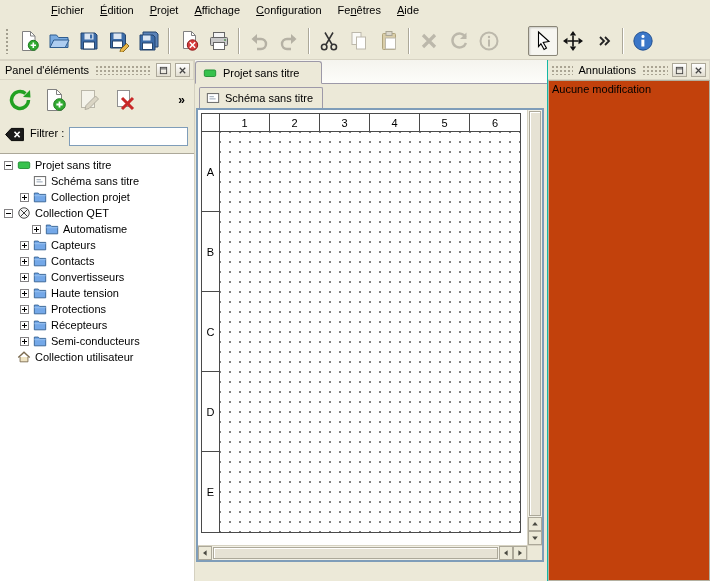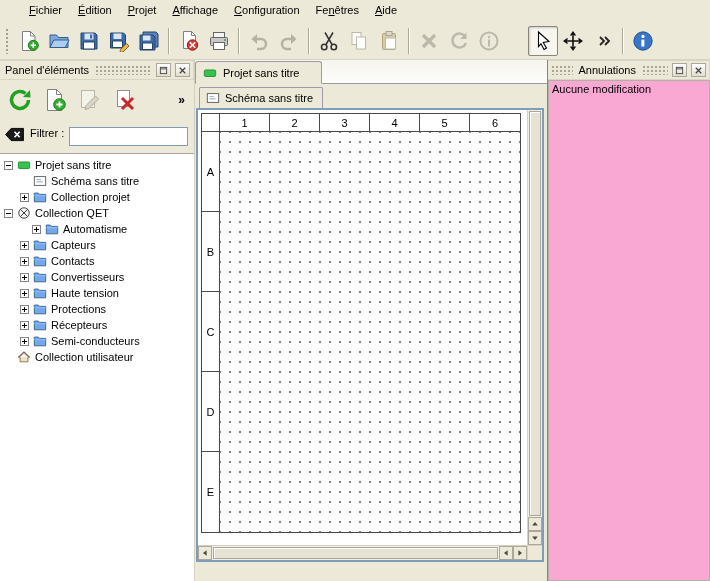--- a/index.html
+++ b/index.html
@@ -1,21 +1,21 @@
 <!DOCTYPE html>
 <html><head>
 <meta charset="utf-8">
 <style>
   *{box-sizing:border-box;}
   html,body{margin:0;padding:0;}
   body{width:710px;height:581px;background:#ece9d8;font-family:"Liberation Sans",sans-serif;font-size:11px;color:#000;overflow:hidden;}
   .app{width:710px;height:581px;display:flex;flex-direction:column;}
 
   
-  .menubar{height:22px;display:flex;align-items:stretch;padding-left:21px;background:#ece9d8;}
+  .menubar{height:22px;display:flex;align-items:stretch;padding-left:11px;background:#ece9d8;margin-left:32px;}
   .menu-item{padding:0 8px;line-height:21px;white-space:nowrap;cursor:default;}
 
   
   .toolbar{height:38px;display:flex;align-items:center;padding:0 3px;background:#ece9d8;border-bottom:1px solid #d8d4c4;}
   .tb-grip{width:5px;height:26px;margin:0 4px 0 2px;background-image:radial-gradient(circle,#a39f8f 1px,transparent 1.2px);background-size:4px 4px;}
   .tb-btn{width:30px;height:30px;display:flex;align-items:center;justify-content:center;border:1px solid transparent;border-radius:2px;}
   .tb-btn.checked{border:1px solid #8a8678;background:#f7f6f1;box-shadow:inset 1px 1px 2px rgba(0,0,0,.18);}
   .tb-sep{width:0;border-left:1px solid #aca899;border-right:1px solid #fff;height:26px;margin:0 4px;}
   .tb-space{width:24px;height:1px;}
   .icon{display:inline-block;}
@@ -76,21 +76,21 @@
   .vscroll{grid-column:2;grid-row:1;display:flex;flex-direction:column;background:#f2f0e5;border-left:1px solid #d6d2c2;}
   .vthumb{flex:1;margin:1px;background:#e6e2d4;border:1px solid #aca899;box-shadow:inset 1px 1px 0 #fff;}
   .hscroll{grid-column:1;grid-row:2;display:flex;background:#f2f0e5;border-top:1px solid #d6d2c2;}
   .hthumb{flex:1;margin:1px;background:#e6e2d4;border:1px solid #aca899;box-shadow:inset 1px 1px 0 #fff;}
   .sb-btn{flex:0 0 auto;width:14px;height:14px;display:flex;align-items:center;justify-content:center;background:#ece9d8;border:1px solid #aca899;}
   .sb-btn .icon{width:8px;height:8px;}
   .sb-corner{grid-column:2;grid-row:2;background:#ece9d8;border-left:1px solid #d6d2c2;border-top:1px solid #d6d2c2;}
 
   
   .right-panel{width:163px;display:flex;flex-direction:column;border-left:1px solid #14b8a6;background:#ece9d8;}
-  .undo-list{flex:1;background:#f9a8d4;border:1px solid #b4b0a0;overflow:hidden;}
+  .undo-list{flex:1;background:#c2410c;border:1px solid #b4b0a0;overflow:hidden;}
   .undo-item{padding:2px 3px;white-space:nowrap;}
 </style>
 </head>
 <body>
 
 <div class="app">
 
   <div class="menubar">
       <div class="menu-item"><u>F</u>ichier</div>
       <div class="menu-item"><u>É</u>dition</div>

